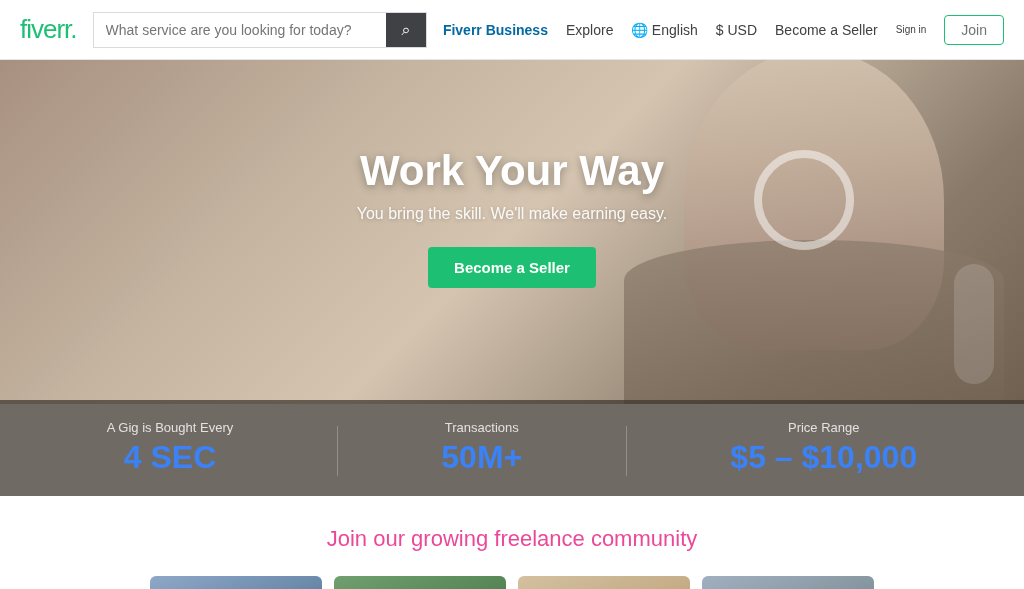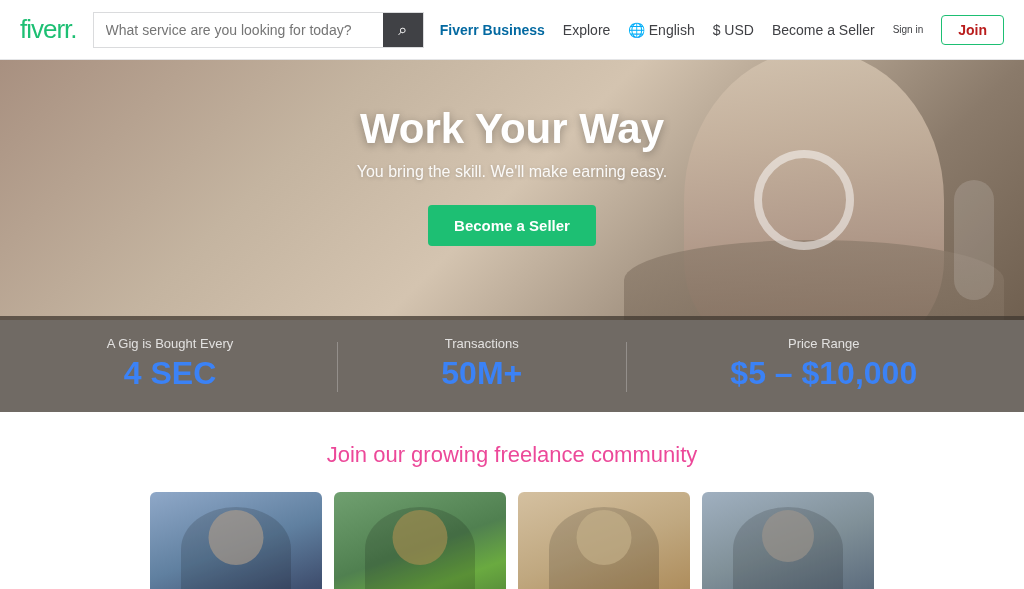--- a/index.html
+++ b/index.html
@@ -74,34 +74,34 @@
       display: flex;
       align-items: center;
       gap: 3px;
     }
     .globe-icon {
       font-size: 14px;
     }
     .nav-link.signin { font-size: 10px; color: #404145; }
     .join-btn {
       border: 1px solid #1dbf73;
-      color: #b91c1c;
+      color: #737373;
       background: transparent;
       padding: 6px 16px;
       border-radius: 4px;
       font-size: 14px;
-      font-weight: 700;
+      font-weight: 400;
       cursor: pointer;
       white-space: nowrap;
     }
 
     
     .hero {
       position: relative;
-      height: 260px;
+      height: 344px;
       overflow: hidden;
       background: #b8a89a;
     }
     .hero-bg {
       position: absolute;
       inset: 0;
       background: linear-gradient(135deg, #a89080 0%, #c4b4a0 30%, #d4c4b0 50%, #8a7a6a 80%, #706050 100%);
     }
     
     .hero-circle {

